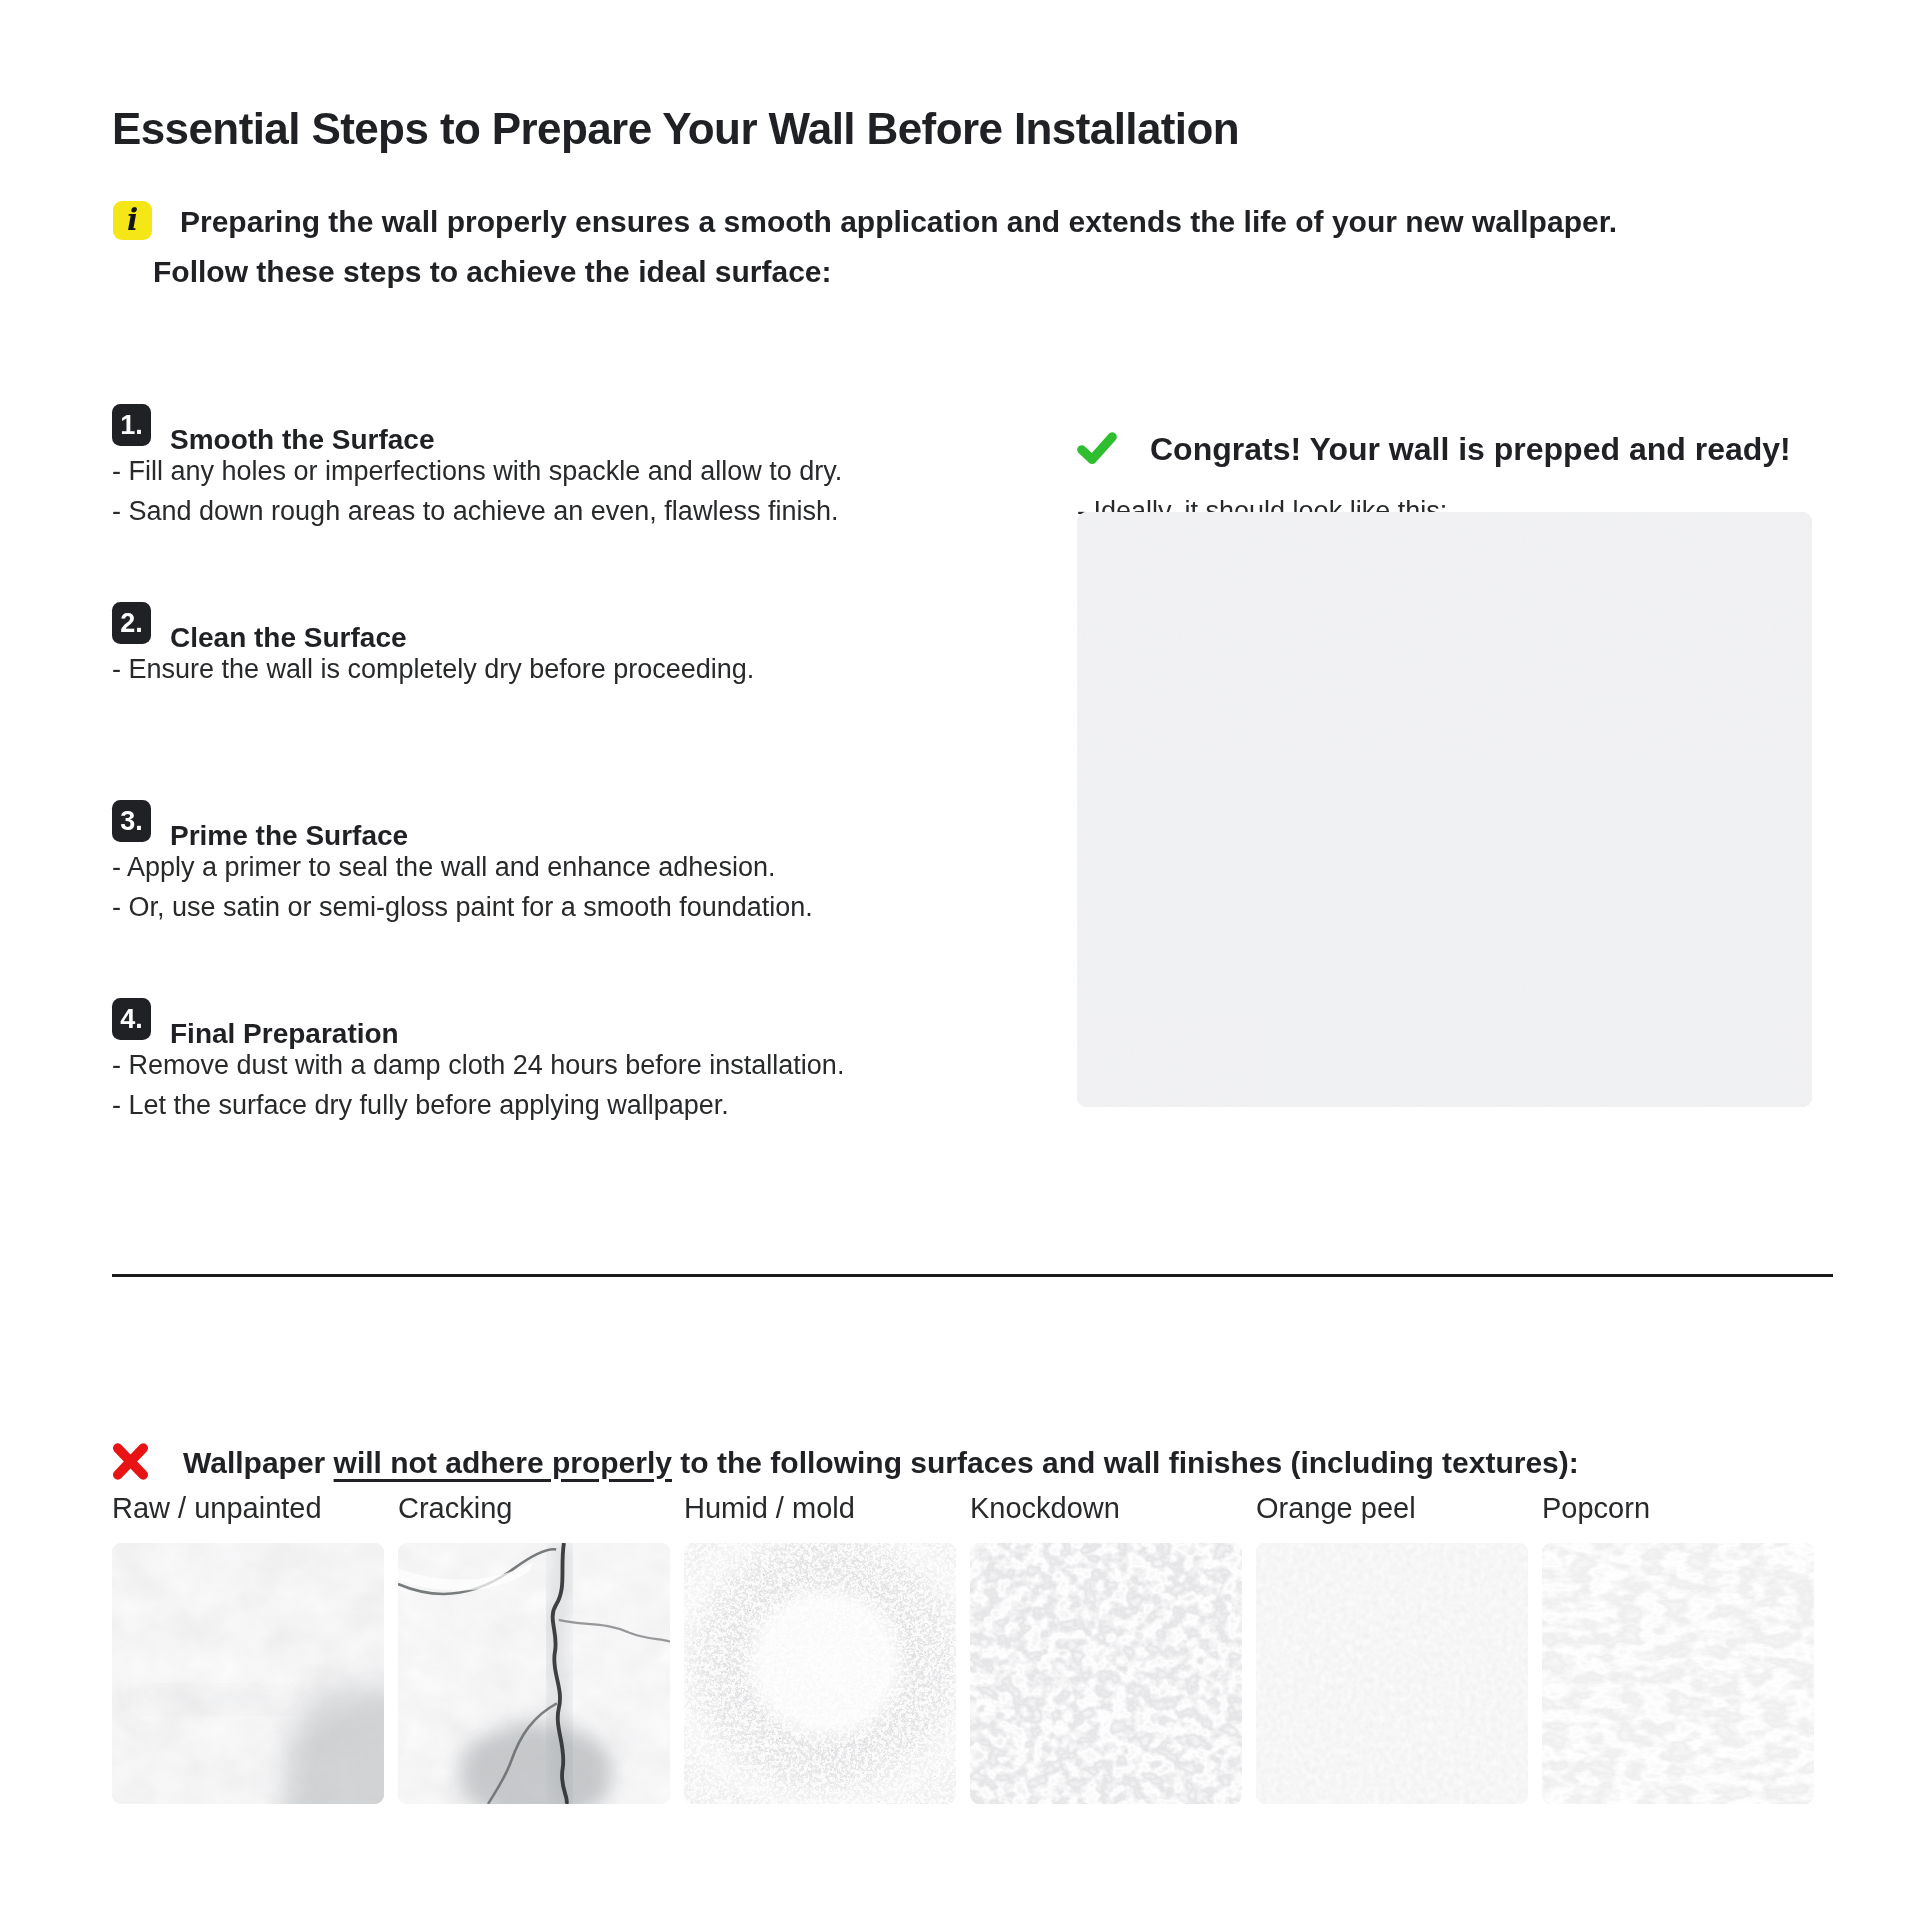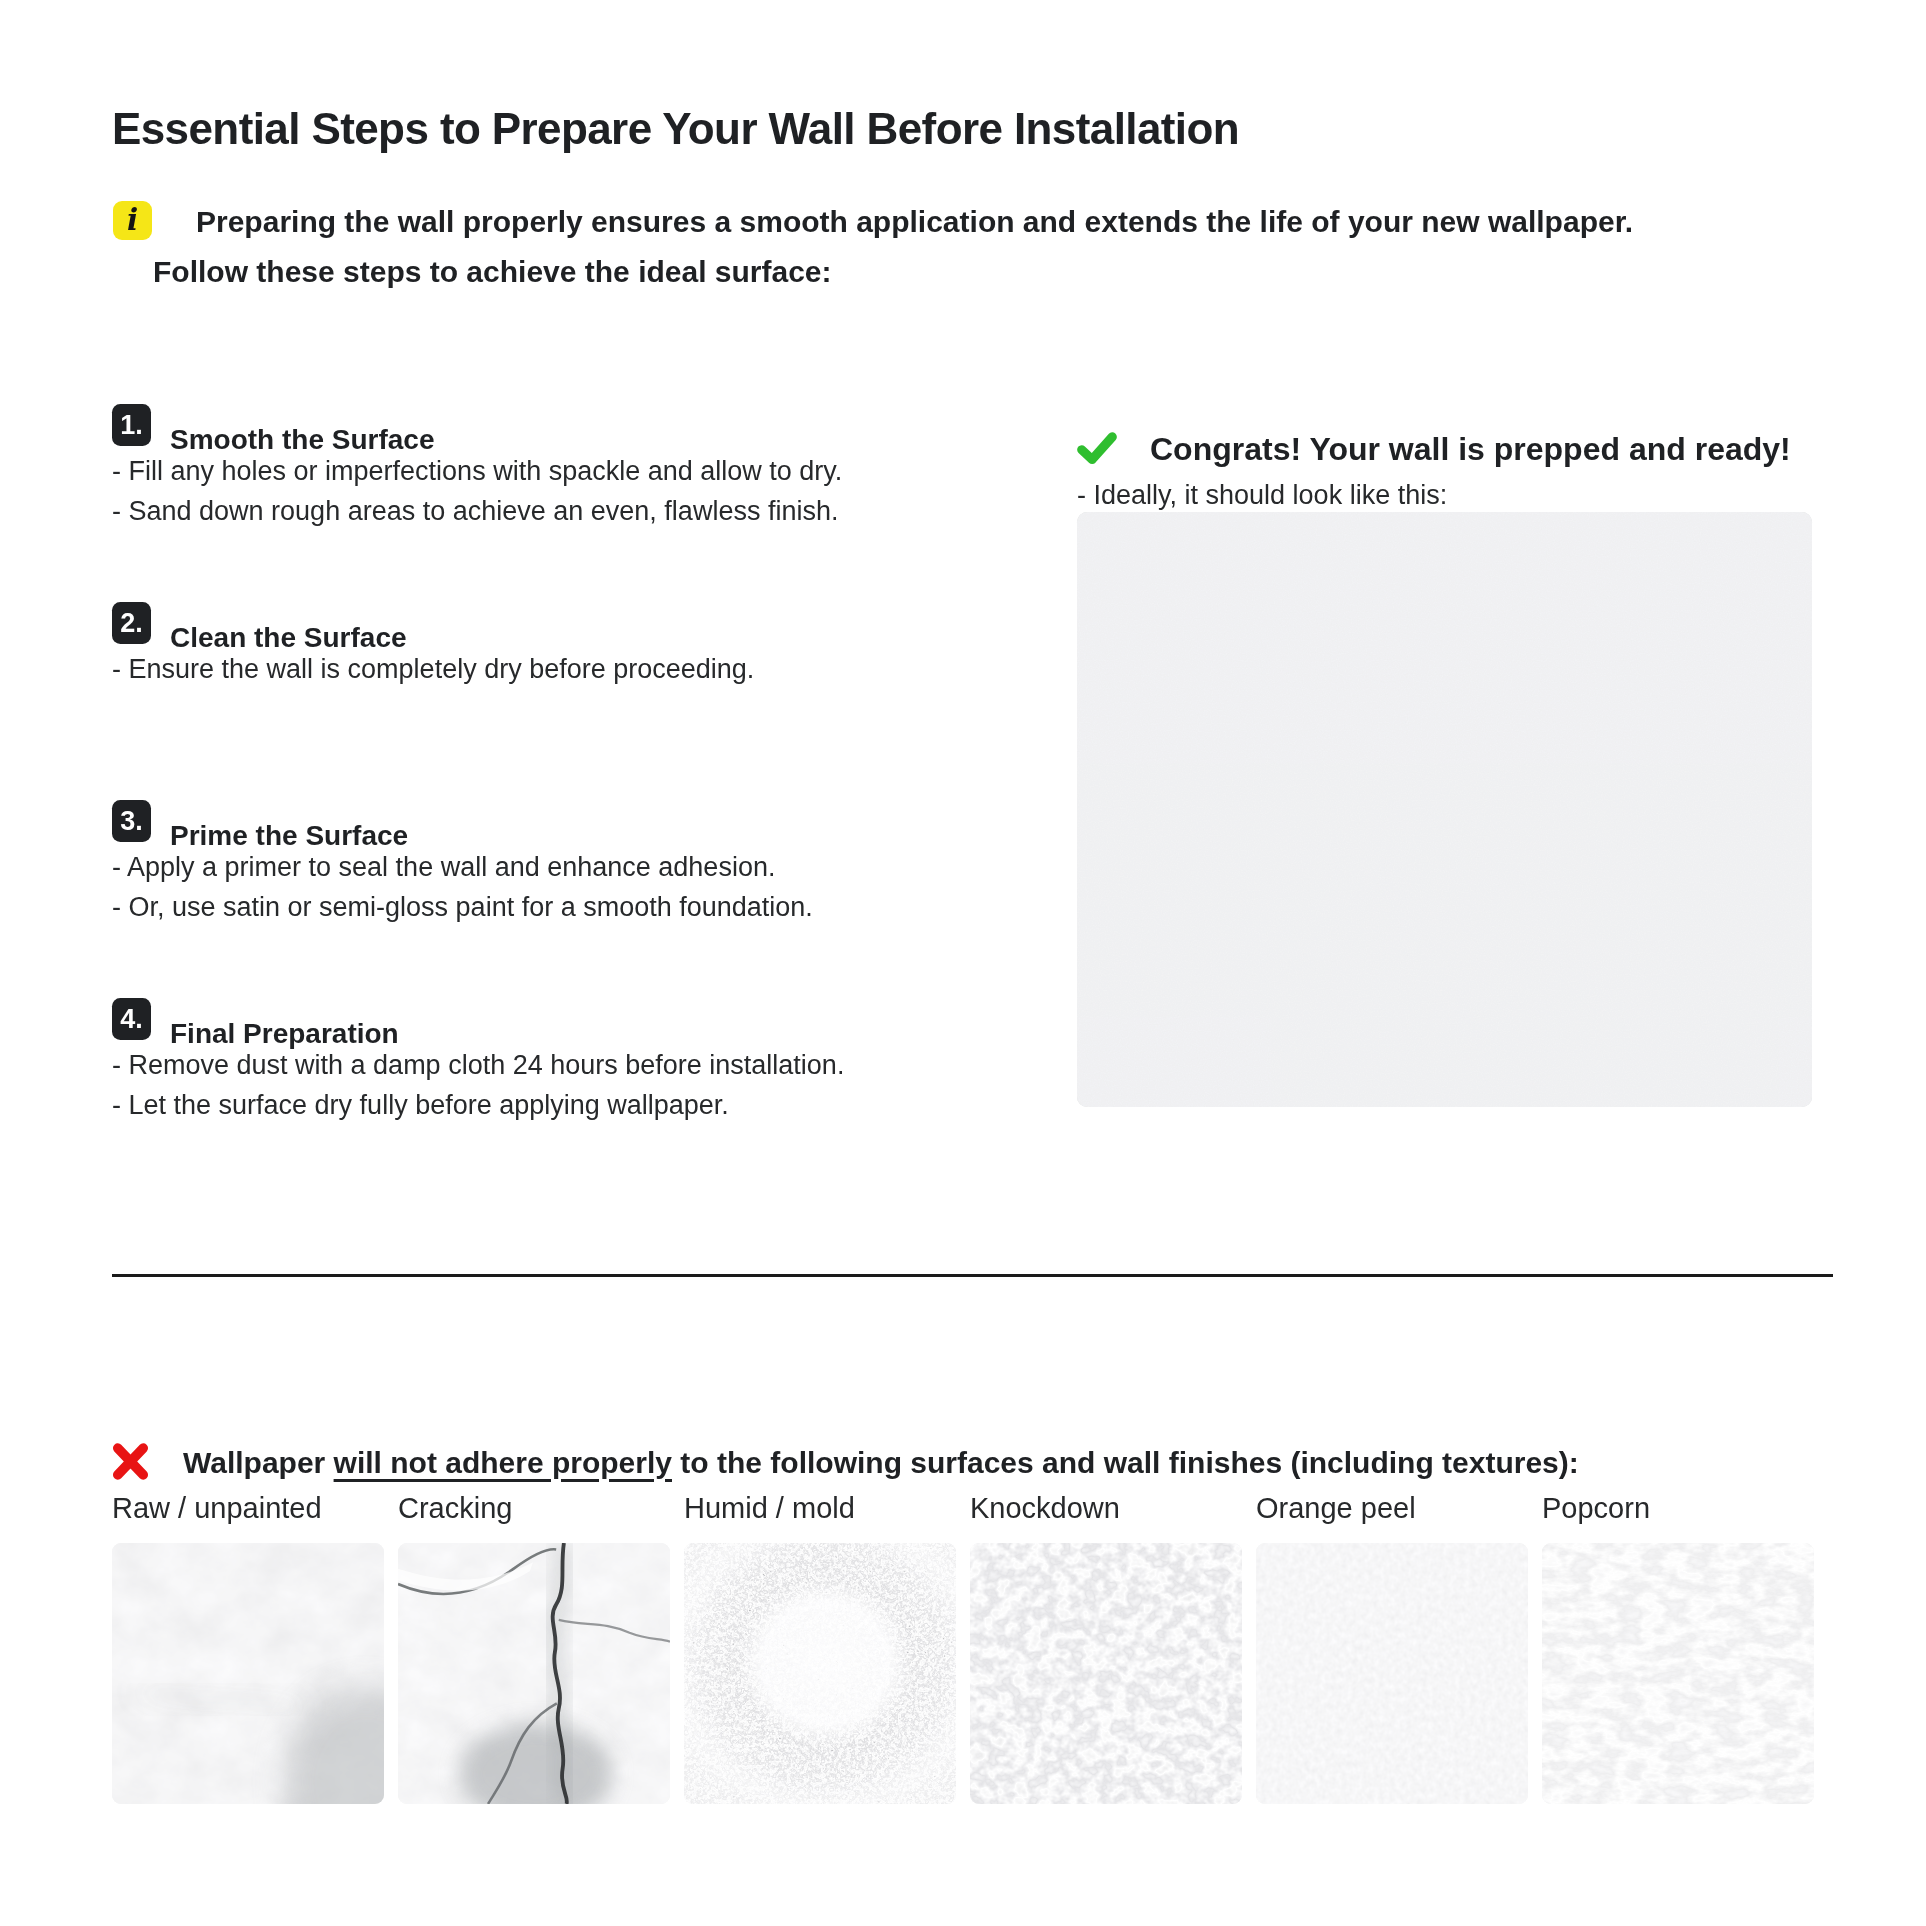--- a/index.html
+++ b/index.html
@@ -13,35 +13,35 @@
   }
   *{margin:0;padding:0;box-sizing:border-box;}
   html,body{background:#ffffff;}
   body{font-family:"Liberation Sans","DejaVu Sans",sans-serif;color:var(--text);}
   .page{position:relative;width:1926px;height:1926px;background:#ffffff;overflow:hidden;}
 
   .title{position:absolute;left:112px;top:104px;font-size:44px;font-weight:700;letter-spacing:-0.6px;color:var(--text);white-space:nowrap;}
 
   .info-icon{position:absolute;left:113px;top:201px;width:39px;height:39px;background:var(--info-yellow);border-radius:9px;display:flex;align-items:center;justify-content:center;}
   .info-glyph{font-family:"DejaVu Serif","Liberation Serif",serif;font-style:italic;font-weight:700;font-size:29.5px;color:#141414;transform:translateY(-1.3px);}
-  .intro-line1{position:absolute;left:196px;top:204px;font-size:30px;font-weight:700;white-space:nowrap;line-height:36px;color:var(--text);}
+  .intro-line1{position:absolute;left:180px;top:204px;font-size:30px;font-weight:700;white-space:nowrap;line-height:36px;color:var(--text);}
   .intro-line2{position:absolute;left:113px;top:254px;font-size:30px;font-weight:700;white-space:nowrap;line-height:36px;color:var(--text);margin-left:40px;}
 
   .step{position:absolute;left:112px;width:950px;}
   .step-head{display:flex;align-items:center;gap:19px;height:42px;}
   .step-badge{width:39px;height:42px;background:var(--badge-dark);border-radius:8.3px;color:#ffffff;font-size:27px;font-weight:700;display:flex;align-items:center;justify-content:center;flex:0 0 auto;}
   .step-title{font-size:28px;font-weight:700;color:var(--text);white-space:nowrap;margin-top:30px;}
   .bullets{margin-top:5px;}
   .bullet{font-size:27px;font-weight:400;line-height:40px;color:var(--body-text);white-space:nowrap;}
 
   .success{position:absolute;left:1077px;top:404px;width:770px;}
   .success-head{display:flex;align-items:center;gap:33px;height:42px;margin-top:24px;}
   .check-icon{flex:0 0 auto;}
   .success-title{font-size:32px;font-weight:700;color:var(--text);white-space:nowrap;}
-  .success-note{margin-top:5px;font-size:27px;line-height:40px;color:var(--body-text);white-space:nowrap;}
+  .success-note{margin-top:21px;font-size:27px;line-height:40px;color:var(--body-text);white-space:nowrap;}
 
   .wall-sample{position:absolute;left:1077px;top:512px;width:735px;height:595px;border-radius:10.3px;overflow:hidden;background:var(--wall-gray);}
   .wall-sample svg{display:block;width:100%;height:100%;}
 
   .divider{position:absolute;left:112px;top:1274px;width:1721px;height:2.6px;background:#1A1A1A;}
 
   .warning-head{position:absolute;left:112px;top:1440px;display:flex;align-items:center;gap:19px;height:45px;}
   .cross-icon{flex:0 0 auto;}
   .warning-text{font-size:30px;font-weight:700;color:var(--text);white-space:nowrap;margin-left:15px;}
   .warning-text .emph{text-decoration:underline;text-decoration-thickness:2.6px;text-underline-offset:5.8px;}

